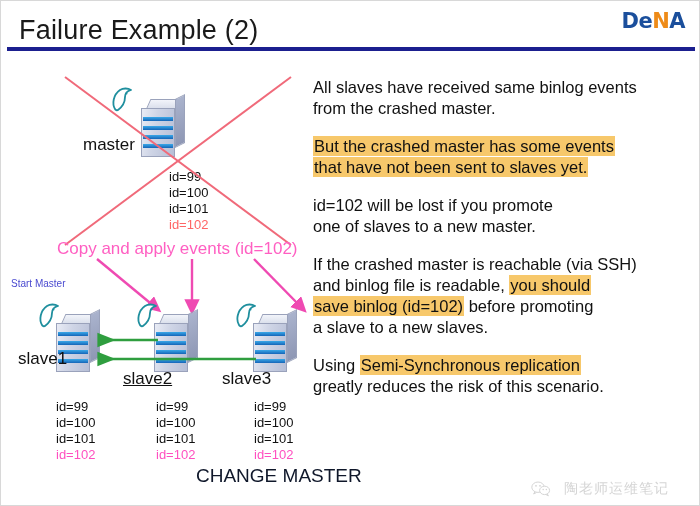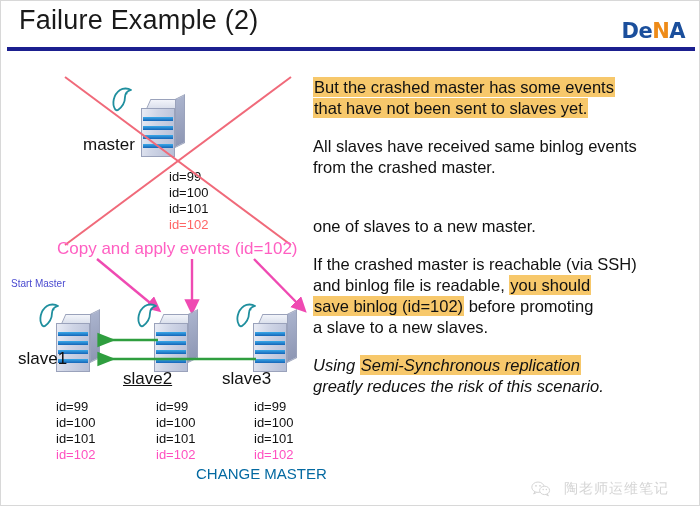--- a/index.html
+++ b/index.html
@@ -16,31 +16,31 @@
     box-sizing: border-box;
     overflow: hidden;
     font-family: "Liberation Sans", sans-serif;
     color: #111111;
   }
 
   
   #title {
     position: absolute;
     left: 18px;
-    top: 4px;
+    top: 14px;
     font-size: 27px;
     font-weight: 400;
     letter-spacing: .2px;
     color: #1a1a1a;
     white-space: nowrap;
   }
   #logo {
     position: absolute;
     right: 14px;
-    top: 18px;
+    top: 8px;
     font-size: 21px;
     font-weight: bold;
     letter-spacing: -0.5px;
     font-family: "DejaVu Sans", sans-serif;
   }
   #logo .de  { color: #1b4f9c; }
   #logo .n   { color: #ee8b18; }
   #logo .a   { color: #1b4f9c; }
   #rule {
     position: absolute;
@@ -133,37 +133,37 @@
     white-space: nowrap;
   }
   .note-blue {
     position: absolute;
     color: #4a4ad0;
     font-size: 10px;
     white-space: nowrap;
   }
   .note-green {
     position: absolute;
-    color: #0369a1;
-    font-size: 15px;
+    color: #0f172a;
+    font-size: 19px;
     white-space: nowrap;
   }
 
   
   #copy {
     position: absolute;
     left: 312px;
     top: 76px;
     width: 384px;
     font-size: 16.5px;
     line-height: 21px;
     color: #111;
   }
   #copy p { margin: 0 0 17px 0; }
-  #copy p:last-child { margin-bottom: 16px; font-style: italic; }
+  #copy p:last-child { margin-bottom: 16px; }
   .hl {
     background: #f7c86b;
     box-decoration-break: clone;
     -webkit-box-decoration-break: clone;
     padding: 1px 1px;
   }
 
   
   #watermark {
     position: absolute;
@@ -316,31 +316,31 @@
   <svg style="position:absolute; left:95px; top:330px;" width="190" height="40">
     <line x1="62" y1="9" x2="10" y2="9" stroke="#2f9e3f" stroke-width="2.4" marker-end="url(#greenhead)"></line>
     <line x1="160" y1="28" x2="10" y2="28" stroke="#2f9e3f" stroke-width="2.4" marker-end="url(#greenhead)"></line>
   </svg>
 
   <div class="note-green" style="left:195px; top:464px;">CHANGE MASTER</div>
 
   <div id="copy">
 
     <p>
+      <span>All slaves have received same binlog events</span><br>
+      <span>from the crashed master.</span>
+    </p>
+
+    <p>
       <span class="hl">But the crashed master has some events</span><br>
       <span class="hl">that have not been sent to slaves yet.</span>
     </p>
 
     <p>
-      <span>All slaves have received same binlog events</span><br>
-      <span>from the crashed master.</span>
-    </p>
-
-    <p>
-      <br>
+      <span>id=102 will be lost if you promote</span><br>
       <span>one of slaves to a new master.</span>
     </p>
 
     <p>
       <span>If the crashed master is reachable (via SSH)</span><br>
       <span>and binlog file is readable, </span><span class="hl">you should</span><br>
       <span class="hl">save binlog (id=102)</span><span> before promoting</span><br>
       <span>a slave to a new slaves.</span>
     </p>
 

